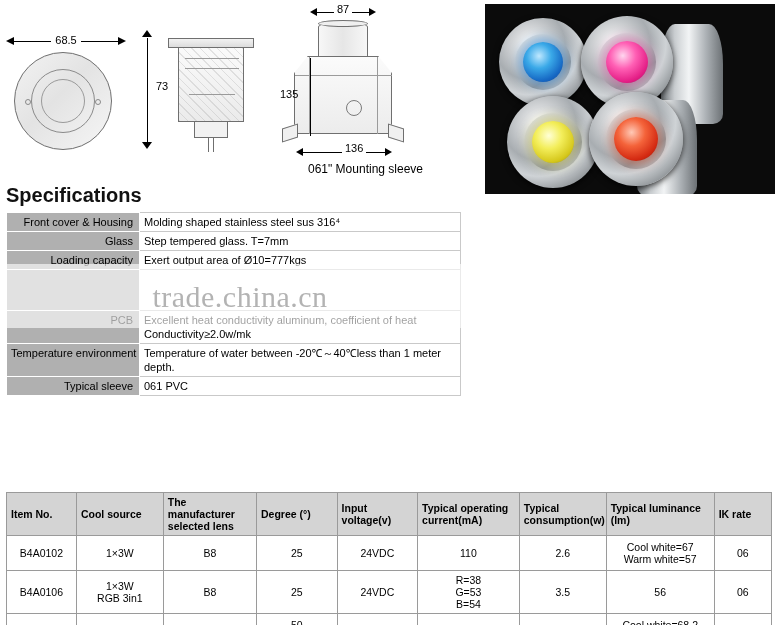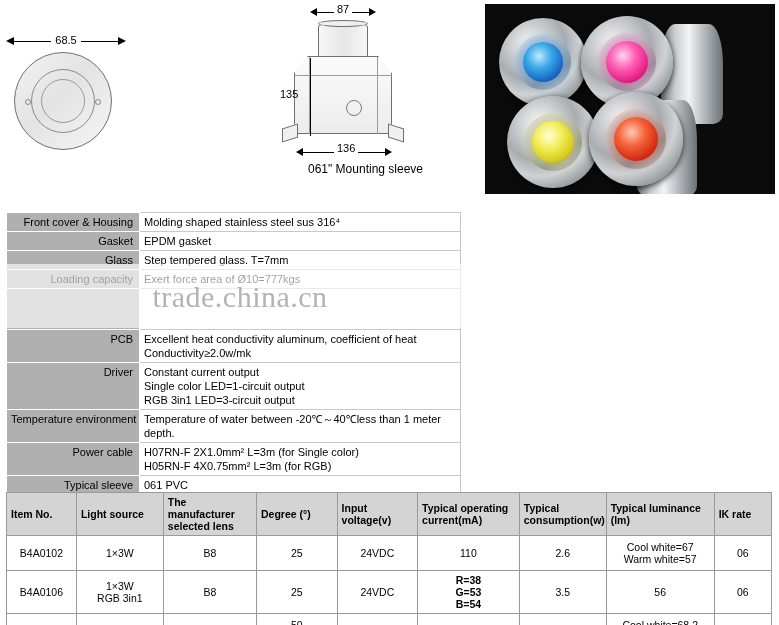--- a/index.html
+++ b/index.html
@@ -290,21 +290,21 @@
   .sl-dim-bot .arrow-l, .sl-dim-bot .arrow-r {
     width: 0; height: 0;
     border-top: 4px solid transparent;
     border-bottom: 4px solid transparent;
   }
   .sl-dim-bot .arrow-l { border-right: 7px solid #000; }
   .sl-dim-bot .arrow-r { border-left: 7px solid #000; }
   .sl-dim-bot .line { flex: 1; height: 1px; background: #000; }
   .sl-dim-bot .val {
     position: absolute;
-    left: 38px; top: -4px;
+    left: 46px; top: -4px;
     background: #fff;
     padding: 0 3px;
     font-size: 11px;
   }
   .sl-caption {
     position: absolute;
     left: 28px; top: 162px;
     font-size: 12px;
     color: #000;
     white-space: nowrap;
@@ -467,20 +467,35 @@
         <span class="arrow-r"></span>
       </div>
       <div class="circle-outer">
         <div class="circle-mid"></div>
         <div class="circle-inner"></div>
         <div class="screw s1"></div>
         <div class="screw s2"></div>
       </div>
     </div>
 
+    <div class="side-view">
+      <div class="sv-arrow-top"></div>
+      <div class="sv-vline"></div>
+      <div class="sv-arrow-bot"></div>
+      <div class="sv-val">73</div>
+      <div class="sv-flange"></div>
+      <div class="sv-body">
+        <div class="sv-hatch"></div>
+        <div class="sv-inner-line" style="left:6px; top:10px; width:54px;"></div>
+        <div class="sv-inner-line" style="left:6px; top:20px; width:54px;"></div>
+        <div class="sv-inner-line" style="left:10px; top:46px; width:46px;"></div>
+      </div>
+      <div class="sv-neck"></div>
+      <div class="sv-cable"></div>
+    </div>
 
     <div class="sleeve-view">
       <div class="sl-dim-top">
         <span class="arrow-l"></span>
         <span class="line"></span>
         <span class="arrow-r"></span>
         <span class="val">87</span>
       </div>
       <div class="sl-tube"></div>
       <div class="sl-tube-lip"></div>
@@ -522,62 +537,48 @@
       <div class="ring" style="width:58px; height:58px;"></div>
       <div class="glass" style="width:42px; height:42px;"></div>
     </div>
 
     <div class="lamp lamp-red" style="left:104px; top:88px; width:94px; height:94px;">
       <div class="ring" style="width:60px; height:60px;"></div>
       <div class="glass" style="width:44px; height:44px;"></div>
     </div>
   </div>
 
+  <div class="spec-title">Specifications</div>
 
   <table class="spec">
     <tbody>
       <tr>
         <td class="lbl">Front cover &amp; Housing</td>
         <td class="val">Molding shaped  stainless steel sus 316⁴</td>
       </tr>
       <tr>
-        <td class="lbl">Gasket</td>
-        <td class="val">EPDM gasket</td>
-      </tr>
-      <tr>
         <td class="lbl">Glass</td>
         <td class="val">Step  tempered glass. T=7mm</td>
       </tr>
       <tr>
         <td class="lbl">Loading capacity</td>
-        <td class="val">Exert force area of Ø10=777kgs</td>
+        <td class="val">Exert output area of Ø10=777kgs</td>
       </tr>
       <tr>
         <td class="lbl" style="height:36px;"></td>
         <td class="val"></td>
       </tr>
       <tr>
         <td class="lbl">PCB</td>
         <td class="val" style="white-space:pre-line;">Excellent heat conductivity aluminum,  coefficient of heat
 Conductivity≥2.0w/mk</td>
       </tr>
       <tr>
-        <td class="lbl">Driver</td>
-        <td class="val" style="white-space:pre-line;">Constant current output
- Single color LED=1-circuit output
- RGB 3in1 LED=3-circuit output</td>
-      </tr>
-      <tr>
         <td class="lbl">Temperature environment</td>
         <td class="val">Temperature of water  between -20℃～40℃less than 1 meter depth.</td>
-      </tr>
-      <tr>
-        <td class="lbl">Power cable</td>
-        <td class="val" style="white-space:pre-line;">H07RN-F 2X1.0mm² L=3m (for Single color)
-H05RN-F 4X0.75mm² L=3m (for RGB)</td>
       </tr>
       <tr>
         <td class="lbl">Typical sleeve</td>
         <td class="val">061 PVC</td>
       </tr>
     </tbody>
   </table>
 
   <div class="wm-blur"></div>
   <div class="watermark">
@@ -592,21 +593,21 @@
       <col style="width:76px">
       <col style="width:76px">
       <col style="width:96px">
       <col style="width:82px">
       <col style="width:102px">
       <col style="width:54px">
     </colgroup>
     <thead>
       <tr>
         <th>Item No.</th>
-        <th>Light source</th>
+        <th>Cool source</th>
         <th>The manufacturer selected lens</th>
         <th>Degree (°)</th>
         <th>Input voltage(v)</th>
         <th>Typical operating current(mA)</th>
         <th>Typical consumption(w)</th>
         <th>Typical luminance (lm)</th>
         <th>IK rate</th>
       </tr>
     </thead>
     <tbody>
@@ -622,21 +623,21 @@
 Warm white=57</td>
         <td>06</td>
       </tr>
       <tr>
         <td>B4A0106</td>
         <td style="white-space:pre-line;">1×3W
 RGB 3in1</td>
         <td>B8</td>
         <td style="white-space:pre-line;">25</td>
         <td>24VDC</td>
-        <td style="white-space:pre-line;font-weight:bold;">R=38
+        <td style="white-space:pre-line;">R=38
 G=53
 B=54</td>
         <td>3.5</td>
         <td style="white-space:pre-line;">56</td>
         <td>06</td>
       </tr>
       <tr>
         <td>C4A0102</td>
         <td style="white-space:pre-line;">1×3W</td>
         <td>C1</td>

